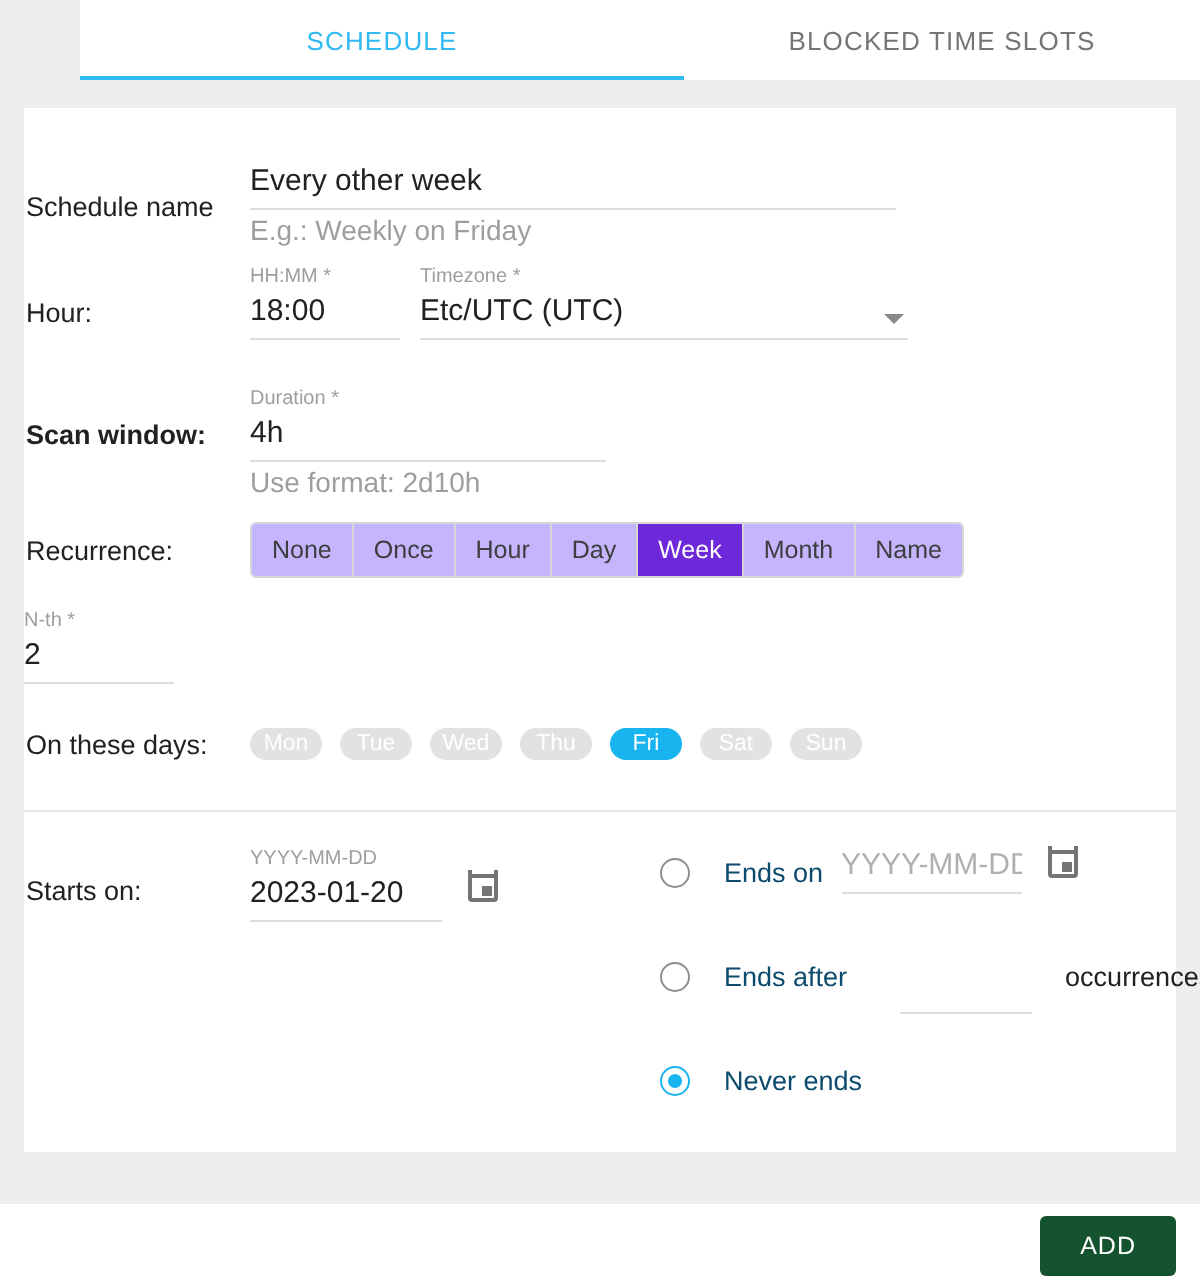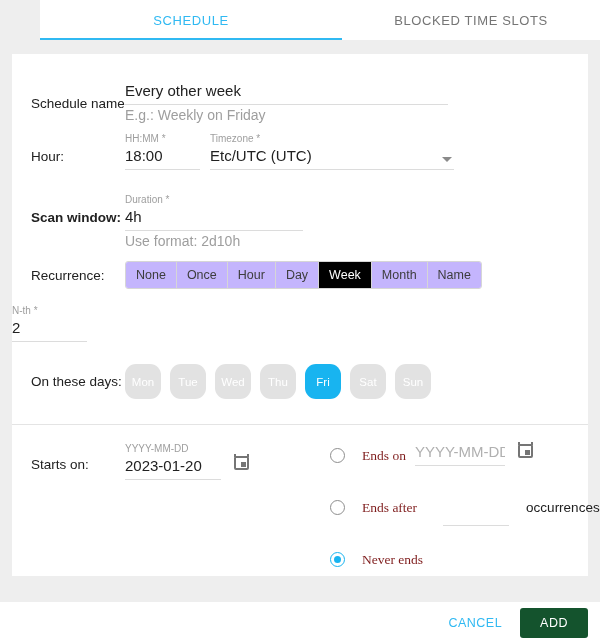--- a/index.html
+++ b/index.html
@@ -64,21 +64,21 @@
     display: flex;
     align-items: flex-start;
   }
 
   .rowlabel {
     width: 113px;
     flex: 0 0 113px;
     font-size: 13.5px;
     color: #212121;
     text-align: left;
-    padding-left: 19px;
+    padding-left: 1px;
     box-sizing: border-box;
   }
 
   
   .field {
     position: relative;
     box-sizing: border-box;
   }
   .flabel {
     font-size: 10px;
@@ -150,35 +150,35 @@
     align-items: center;
     justify-content: center;
     border-right: 1px solid #d6d6d6;
     background: #c4b5fd;
     cursor: pointer;
     user-select: none;
     white-space: nowrap;
   }
   .seg:last-child { border-right: none; }
   .seg.selected {
-    background: #000000;
+    background: #6d28d9;
     color: #ffffff;
   }
 
   
   .row-every { padding-top: 16px; }
   .row-every .rowlabel { padding-top: 16px; }
   .field-nth { width: 75px; }
 
   
   .row-days { padding-top: 22px; align-items: center; }
   .days { display: flex; gap: 9px; }
   .chip {
     width: 36px;
-    height: 35px;
+    height: 16px;
     border-radius: 11px;
     background: #e2e2e2;
     color: #ffffff;
     font-size: 11.5px;
     display: flex;
     align-items: center;
     justify-content: center;
     cursor: pointer;
     user-select: none;
   }
@@ -260,25 +260,24 @@
   .radio.checked::after {
     content: "";
     position: absolute;
     left: 3px; top: 3px;
     width: 7px; height: 7px;
     border-radius: 50%;
     background: #18b4f0;
   }
   .rlabel {
     font-size: 13.5px;
-    color: #7f1d1d;
+    color: #0c4a6e;
     line-height: 15px;
     padding-top: 7px;
     white-space: nowrap;
-    font-family: Liberation Serif, serif;
   }
   .field-endson { width: 90px; margin-left: 9px; }
   .field-occ { width: 66px; margin-left: 26px; }
   .occ-text {
     font-size: 13.5px;
     color: #212121;
     padding-top: 7px;
     margin-left: 17px;
     white-space: nowrap;
   }
@@ -438,15 +437,14 @@
         <div class="radio checked"></div>
         <div class="rlabel">Never ends</div>
       </div>
 
     </div>
   </div>
 
 </div>
 
 <div class="footer">
-  <button class="btn-cancel">CANCEL</button>
   <button class="btn-add">ADD</button>
 </div>
 
 </body></html>

